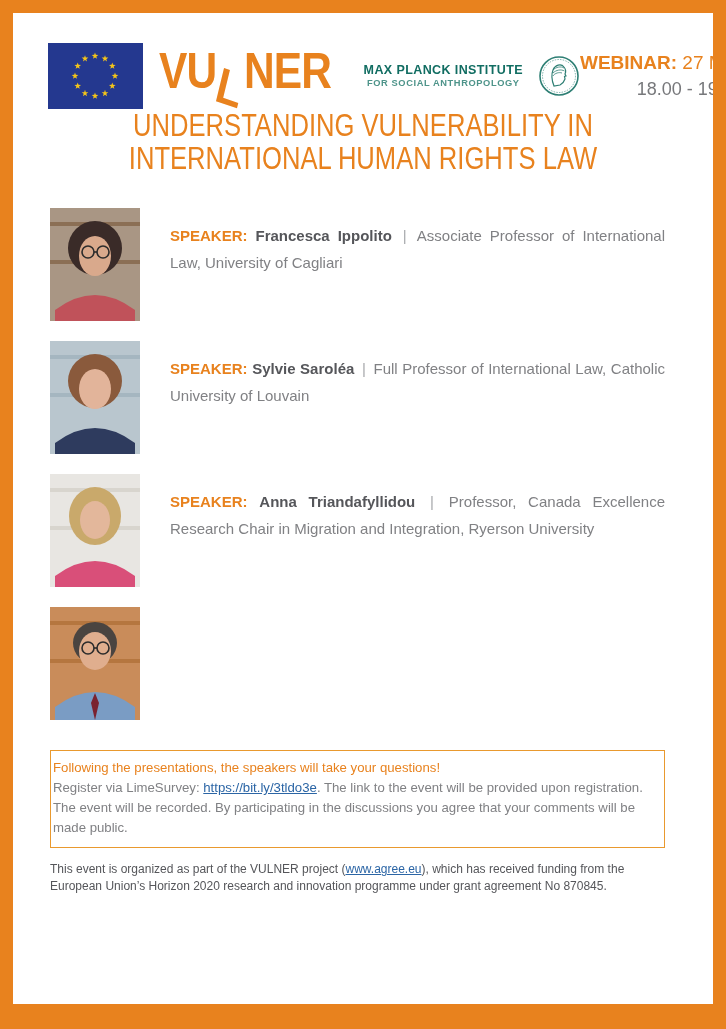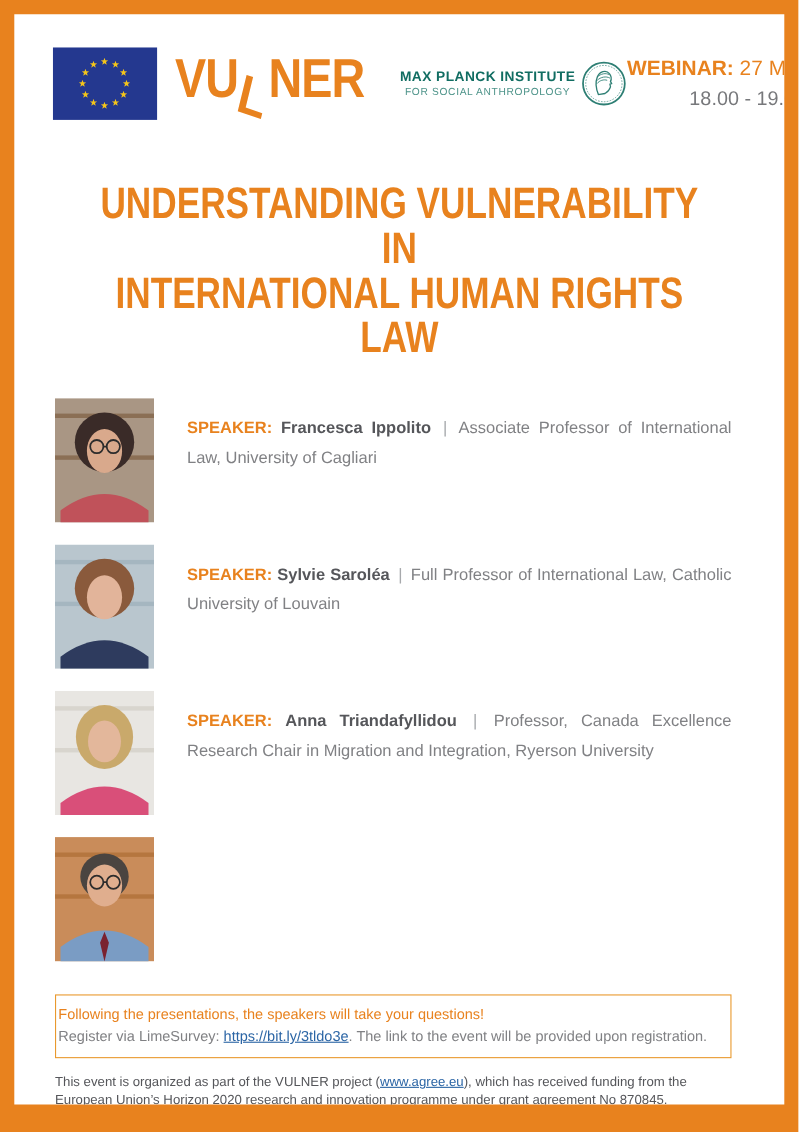--- a/index.html
+++ b/index.html
@@ -14,33 +14,33 @@
   .eu-flag{width:95px;height:66px;flex:none;display:block;}
   .vulner-logo{
     margin-left:16px;color:var(--accent);font-weight:bold;font-size:50px;
     letter-spacing:-1px;transform:scaleX(0.85);transform-origin:left center;
     white-space:nowrap;line-height:1;flex:none;margin-top:-10px;
   }
   .vulner-logo .drop-l{
     display:inline-block;transform:translateY(17px) rotate(16deg);
     margin:0 2px 0 1px;
   }
-  .mpi-logo{display:flex;align-items:center;margin-left:2px;flex:none;}
+  .mpi-logo{display:flex;align-items:center;margin-left:2px;flex:none;gap:10px;}
   .mpi-text{text-align:left;line-height:1.15;}
   .mpi-line1{color:var(--teal);font-weight:bold;font-size:12.5px;letter-spacing:.4px;white-space:nowrap;}
-  .mpi-line2{color:var(--teal-light);font-size:9.3px;letter-spacing:.6px;white-space:nowrap;text-align:center;}
+  .mpi-line2{color:var(--teal-light);font-size:9.3px;letter-spacing:.6px;white-space:nowrap;text-align:center;font-weight:bold;}
   .mpi-seal{width:42px;height:42px;margin-left:5px;flex:none;}
   .webinar-block{margin-left:auto;text-align:right;line-height:1.4;white-space:nowrap;}
   .webinar-line1{color:var(--accent);font-size:19px;}
   .webinar-line1 .wlabel{font-weight:bold;}
   .webinar-line2{color:var(--gray-dark);font-size:18px;}
   
   .title{
-    margin-top:56px;text-align:center;color:var(--accent);
-    font-weight:bold;font-size:40px;line-height:1.02;letter-spacing:0;
+    text-align:center;color:var(--accent);
+    font-weight:normal;font-size:32px;line-height:1.02;letter-spacing:0;
   }
   .title .tline{transform:scaleX(0.80);transform-origin:center;}
   
   .people{margin:34px 48px 0 37px;}
   .person-row{display:flex;margin-bottom:20px;min-height:113px;gap:12px;}
   .photo{width:90px;height:113px;flex:none;display:block;}
   .person-text{
     flex:1;margin-left:18px;font-size:15px;line-height:27px;
     text-align:justify;color:var(--gray);padding-top:14px;
   }
@@ -190,17 +190,18 @@
         </g>
       </svg>
     </div>
 
 
   </div>
 
   <div class="info-box">
     <div class="hl">Following the presentations, the speakers will take your questions!</div>
     <div><span>Register via LimeSurvey: </span><a class="link" href="#">https://bit.ly/3tldo3e</a><span>. The link to the event will be provided upon registration.</span></div>
+    <div>The event will be recorded. By participating in the discussions you agree that your comments will be made public.</div>
   </div>
 
   <div class="footer"><span>This event is organized as part of the VULNER project (</span><a class="link" href="#">www.agree.eu</a><span>), which has received funding from the European Union’s Horizon 2020 research and innovation programme under grant agreement No 870845.</span></div>
 
 </div>
 
 </body></html>

